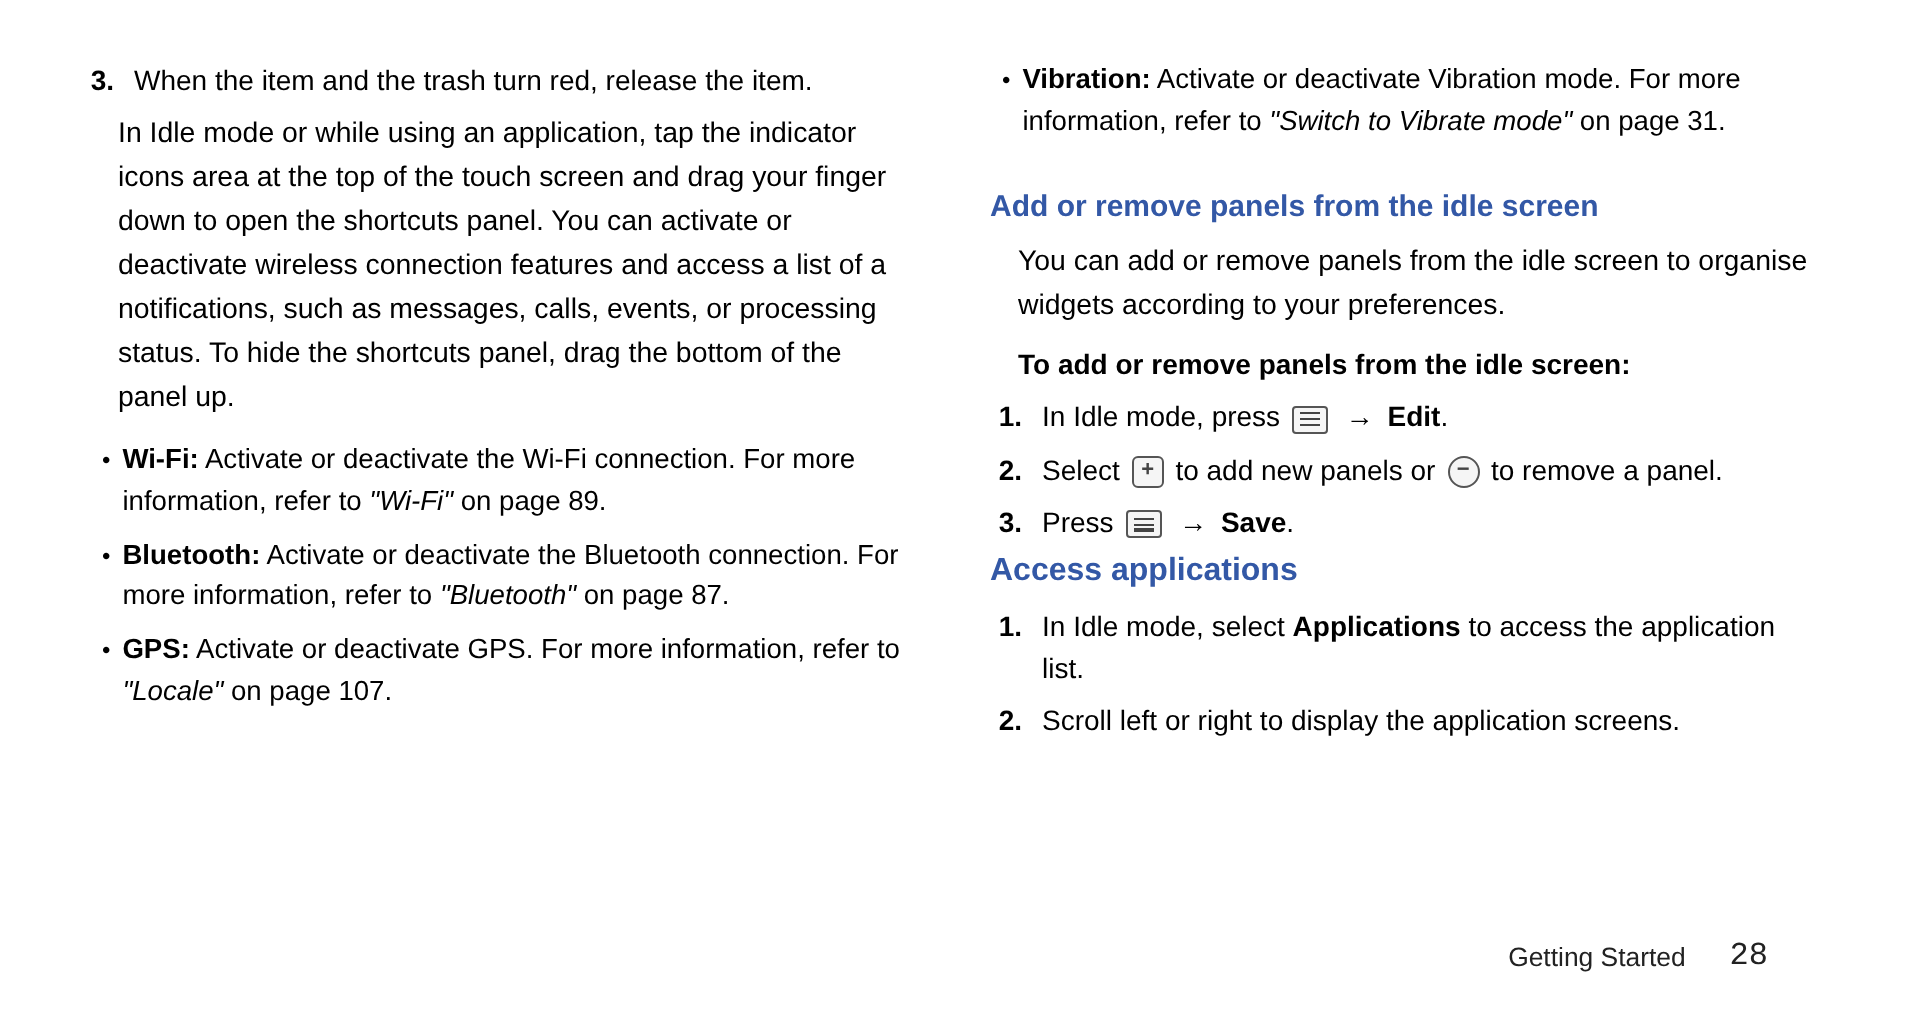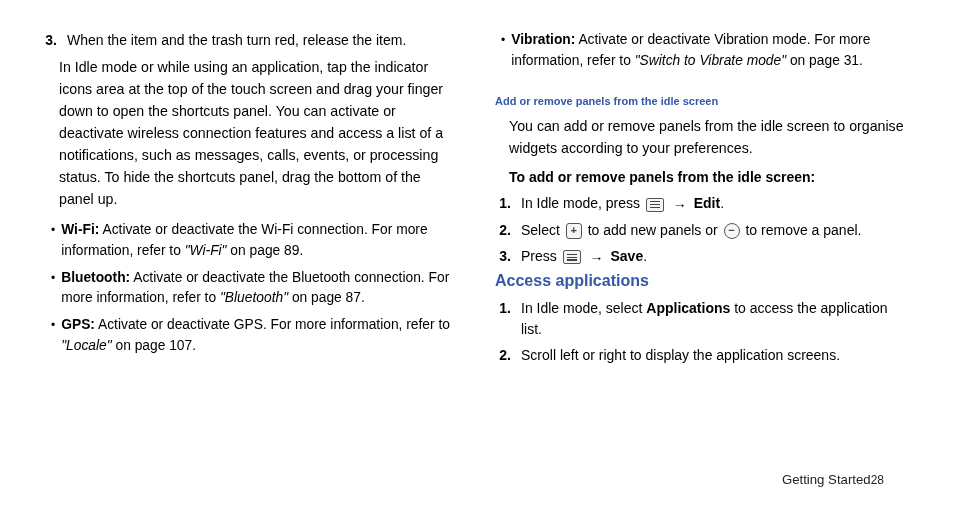--- a/index.html
+++ b/index.html
@@ -36,21 +36,21 @@
     .step-text {
       flex: 1;
     }
     .heading-blue {
       color: #3358a6;
       font-weight: bold;
       font-size: 16px;
       margin: 6px 0 8px 0;
     }
     .heading-blue.large {
-      font-size: 11px;
+      font-size: 15px;
       margin-top: 24px;
     }
     .body-text {
       font-size: 14.2px;
       line-height: 1.55;
       margin-bottom: 10px;
     }
     .indent-body {
       padding-left: 14px;
     }
@@ -125,23 +125,25 @@
       margin: 0 3px;
     }
     .footer {
       position: absolute;
       bottom: 30px;
       right: 70px;
       font-size: 13.2px;
       color: #222;
       display: flex;
       align-items: center;
+      gap: 22px;
     }
     .footer-pagenum {
-      font-size: 12px;
+      font-size: 16px;
+      font-family: Liberation Mono, monospace;
     }
     .steps-block {
       padding-left: 0;
     }
     .steps-block .step-item {
       padding-left: 4px;
     }
   </style>
 </head>
 <body>

